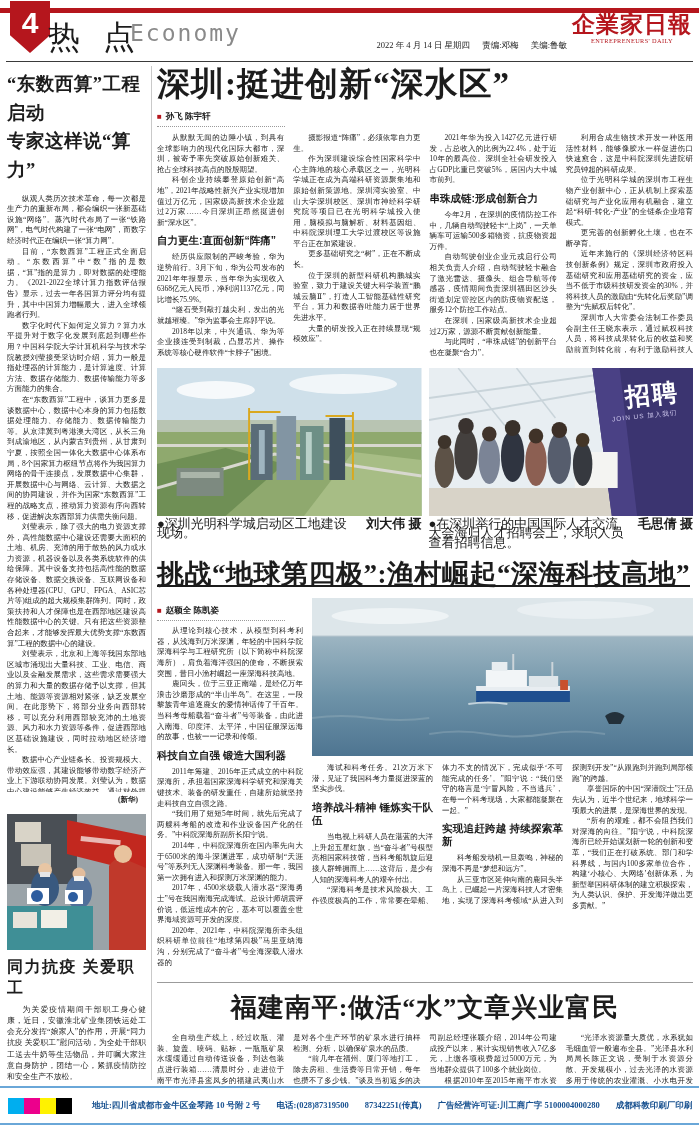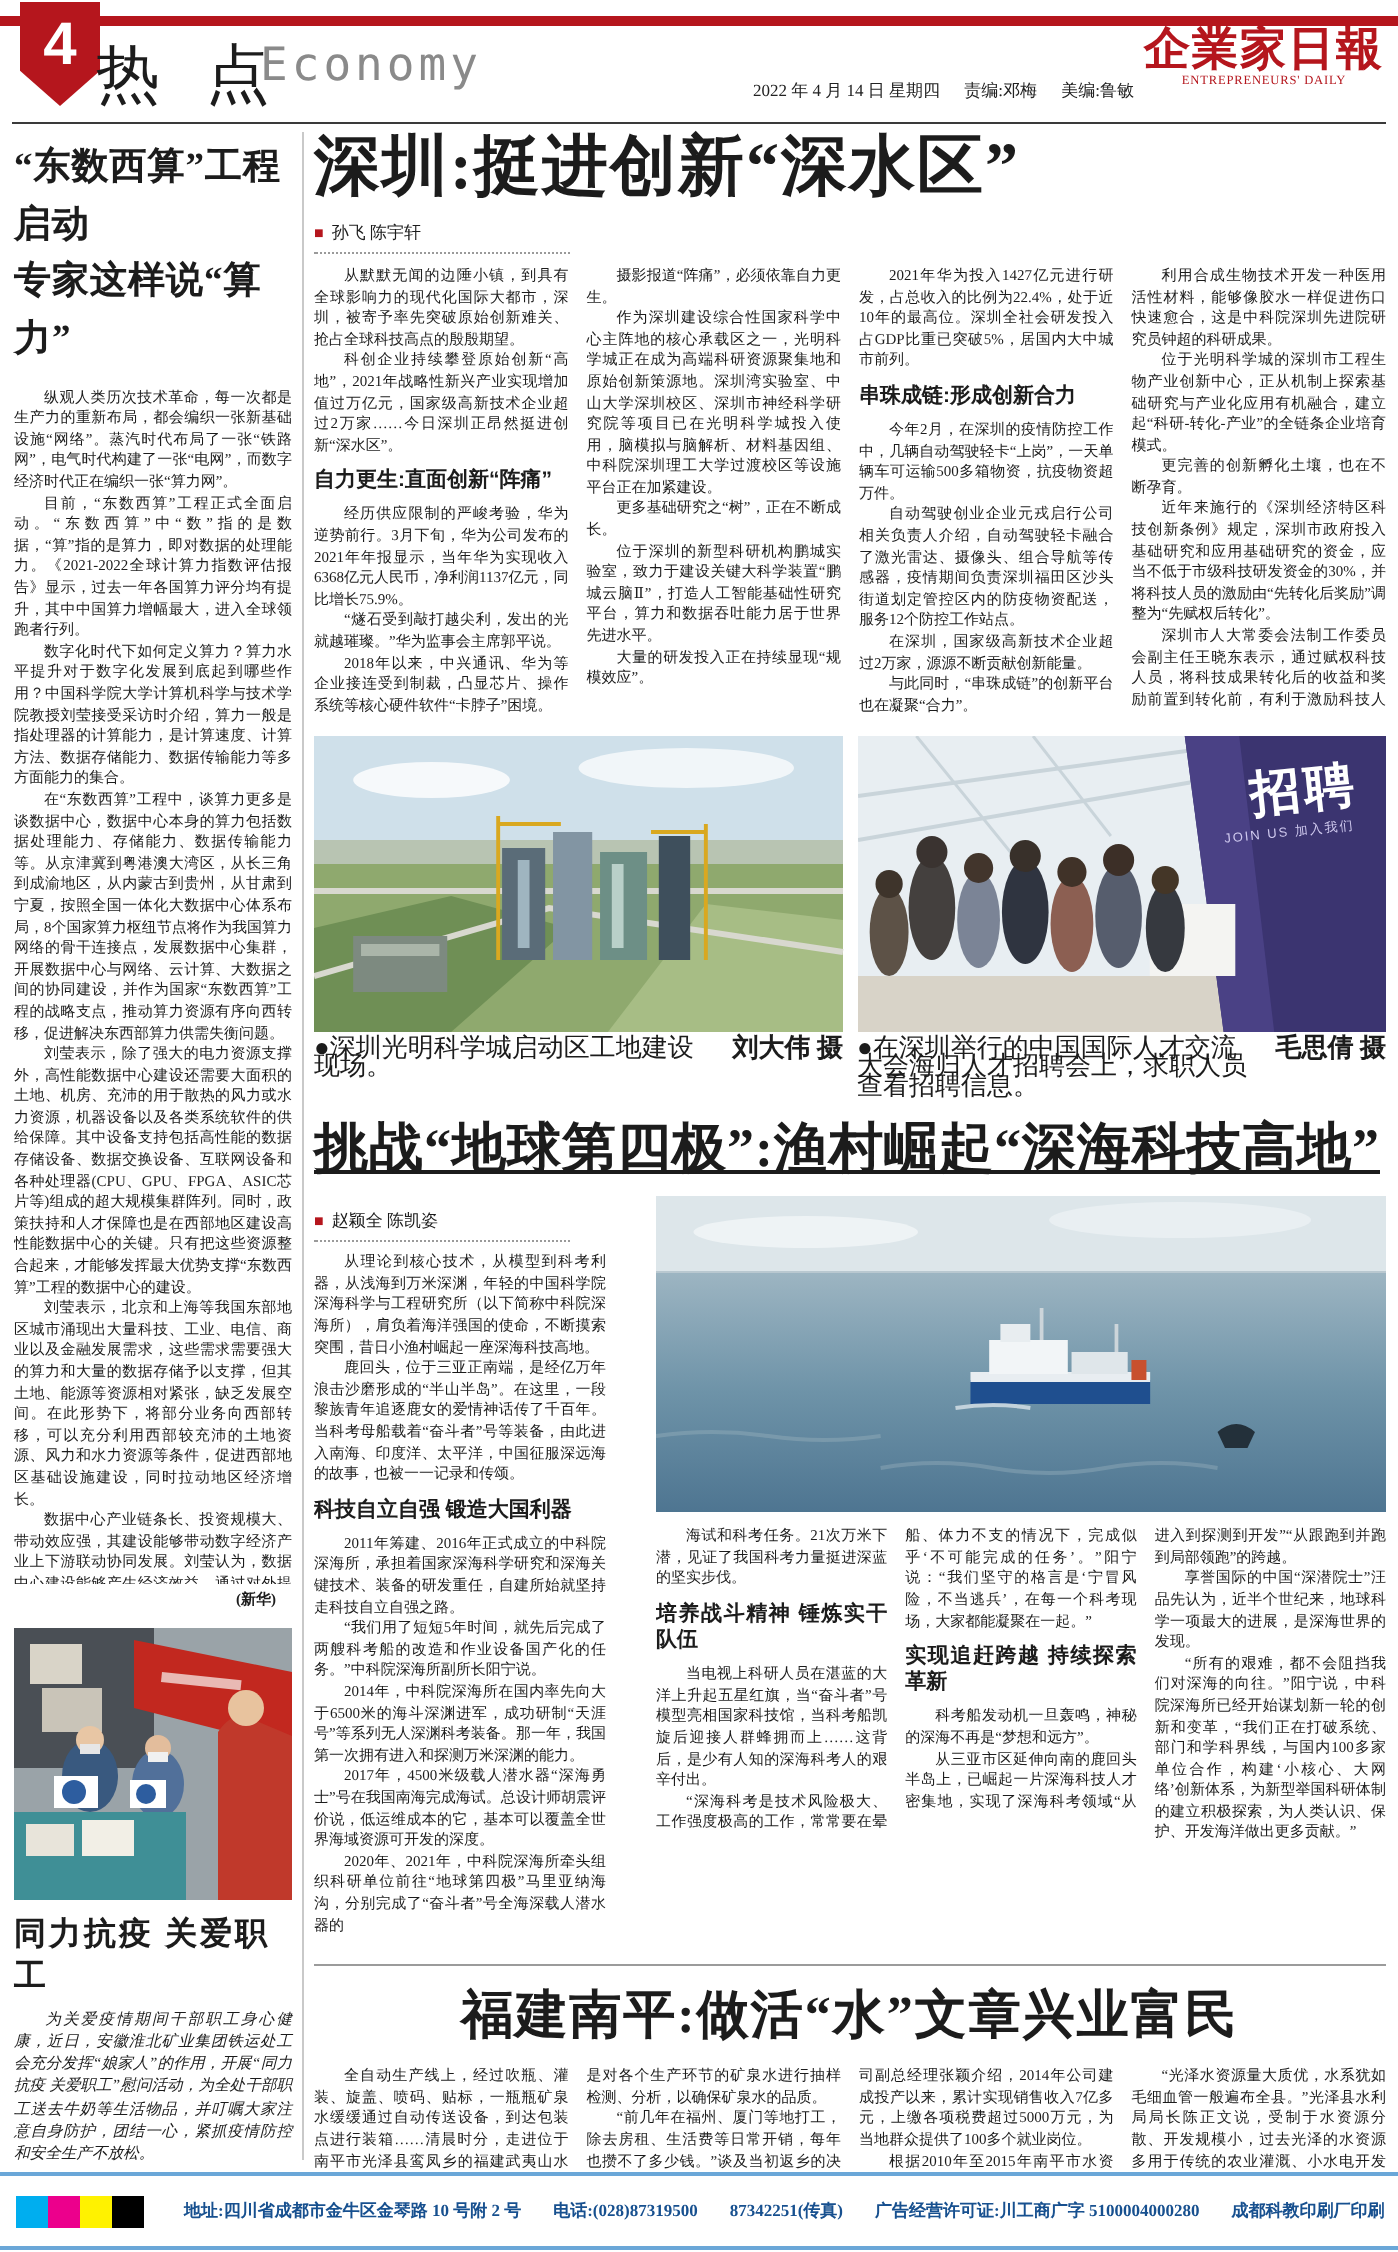--- a/index.html
+++ b/index.html
@@ -29,44 +29,44 @@
   .hdr-rule{ position:absolute; left:6px; right:6px; top:61px; border-top:1px solid #3a3a3a; }
 
   
   .sidebar{ position:absolute; left:7px; top:70px; width:139px; }
   .sb-title{ font-size:18.5px; font-weight:bold; line-height:1.55; letter-spacing:.5px; }
   .sb-body{ margin-top:9px; height:598px; overflow:hidden; font-size:7.5px; line-height:10.6px; text-align:justify; }
   .sb-body p, .para{ text-indent:2em; }
   .sb-credit{ text-align:right; font-weight:bold; font-size:7.5px; margin-top:3px; padding-right:8px; }
   .sb-photo{ margin-top:9px; width:139px; height:136px; position:relative; overflow:hidden; }
   .sb-title2{ font-size:16px; font-weight:bold; margin:7px 0 5px; letter-spacing:1.5px; }
-  .sb-italic{ font-size:7.8px; line-height:11.2px; font-style:italic; text-align:justify; text-indent:2em; }
+  .sb-italic{ font-size:7.8px; line-height:11.2px; text-align:justify; text-indent:2em; }
   .sb-credit2{ font-size:7.8px; font-weight:bold; font-style:italic; text-align:right; margin-top:3px; padding-right:4px; }
   .vrule{ position:absolute; left:151px; top:66px; height:1014px; border-left:1px solid #c9c9c9; }
 
   
   .main{ position:absolute; left:157px; top:66px; width:536px; }
   .a1-headline{ font-size:33px; font-weight:bold; letter-spacing:1px; line-height:1.15; }
-  .byline{ width:128px; margin-top:7px; font-size:8.5px; font-weight:normal;
+  .byline{ width:128px; margin-top:7px; font-size:8.5px; font-weight:bold;
     border-bottom:1px dotted #9a9a9a; padding-bottom:3px; white-space:nowrap; }
   .byline .sq{ color:#b5161d; font-size:8px; margin-right:4px; }
   .colbody{ font-size:7.5px; line-height:10.6px; text-align:justify; overflow:hidden; }
   .a1-body{ margin-top:6px; height:228px; columns:4; column-gap:9px; }
   .subhead{ font-family:"Liberation Sans",sans-serif; font-weight:bold; font-size:10.5px;
     margin:6px 0 5px; text-indent:0; line-height:1.25; }
   .photos{ display:flex; gap:7px; margin-top:7px; }
   .photo-block{ flex:1; }
   .photo{ position:relative; overflow:hidden; width:100%; }
   .caption{ display:flex; font-size:13px; line-height:9.4px; margin-top:3px; }
   .caption .cap-text{ flex:1; }
   .caption .cap-credit{ white-space:nowrap; margin-left:8px; font-weight:bold; }
 
   .a2{ margin-top:9px; }
   .a2-headline{ font-size:27px; font-weight:bold; letter-spacing:.5px;text-decoration:underline; }
-  .a2-cols{ display:flex; gap:25px; margin-top:6px; }
+  .a2-cols{ display:flex; gap:9px; margin-top:6px; }
   .a2-left{ width:146px; flex:none; }
   .a2-intro{ margin-top:5px; height:348px; }
   .a2-right{ flex:1; min-width:0; }
   .ship-photo{ height:158px; }
   .a2-body{ margin-top:7px; height:188px; columns:3; column-gap:9px; }
 
   .a3-rule{ border-top:1px solid #9b9b9b; margin-top:8px; }
   .a3-headline{ font-size:26px; font-weight:bold; text-align:center; margin-top:7px; letter-spacing:1px; }
   .a3-body{ margin-top:8px; height:106px; columns:4; column-gap:9px; }
 

